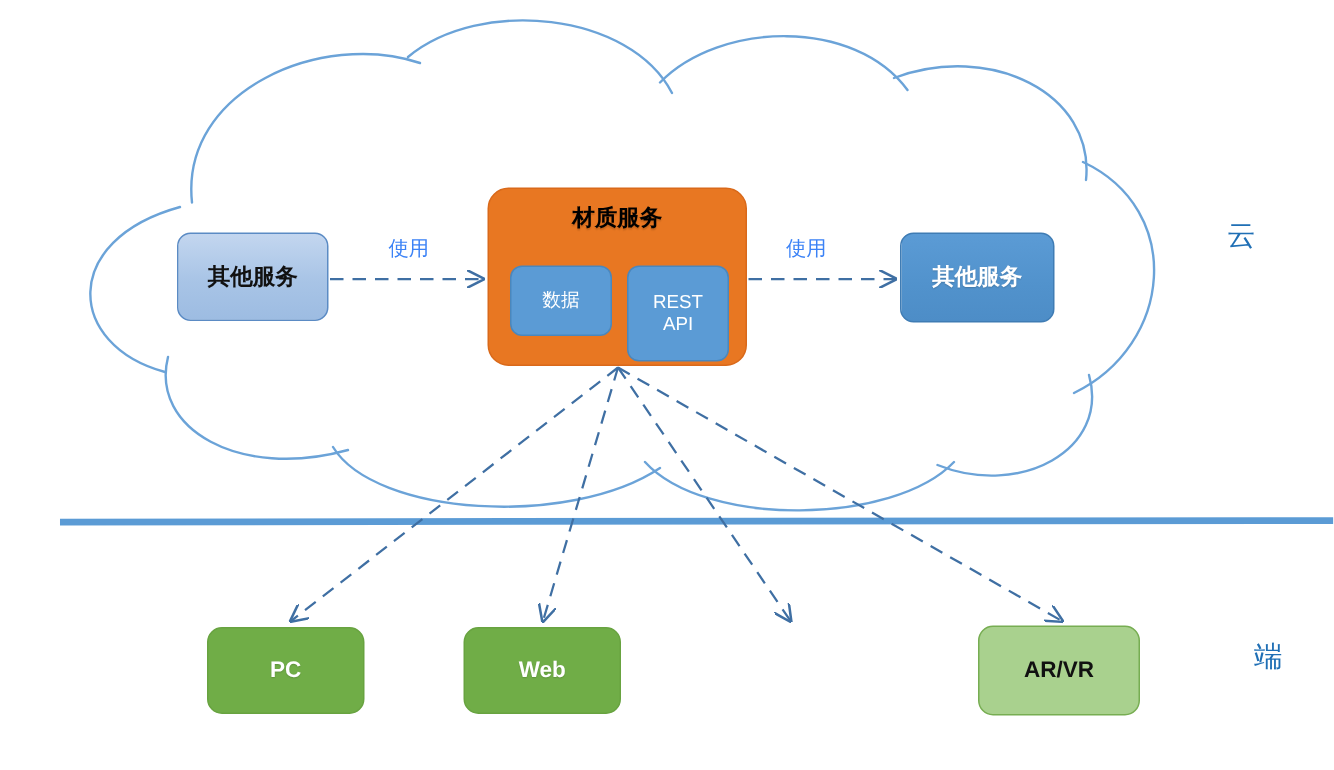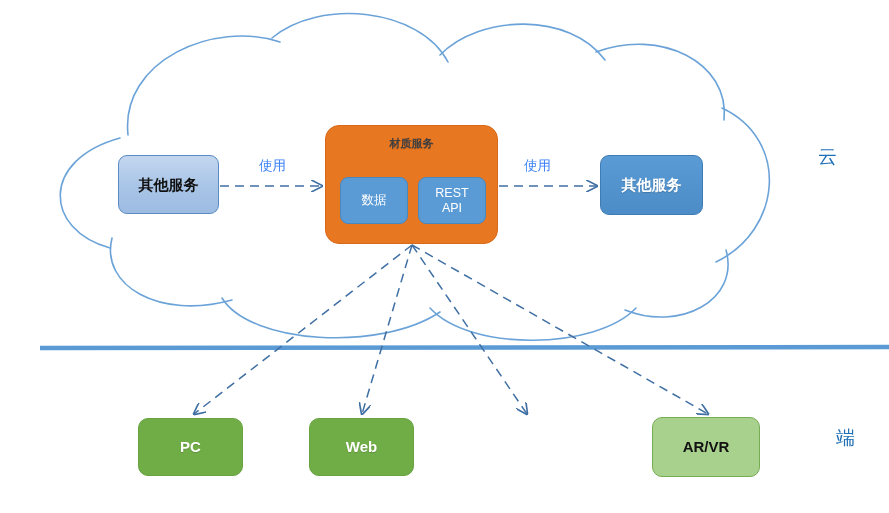--- a/index.html
+++ b/index.html
@@ -62,23 +62,23 @@
     border: 1px solid #d9691a;
     border-radius: 14px;
     display: block;
   }
   .orange-title {
     position: absolute;
     left: 0;
     right: 0;
     top: 11px;
     text-align: center;
-    color: #404040;
-    font-weight: bold;
-    font-size: 11px;
+    color: #000000;
+    font-weight: bold;
+    font-size: 15px;
     text-shadow: 0 1px 1px rgba(0,0,0,.15);
   }
 
   
   .chip {
     position: absolute;
     box-sizing: border-box;
     display: flex;
     align-items: center;
     justify-content: center;
@@ -167,21 +167,21 @@
     <span>其他服务</span>
   </div>
 
   <div class="node node-orange" style="left:325px; top:125px; width:173px; height:119px;">
     <div class="orange-title">材质服务</div>
 
     <div class="chip" style="left:14px; top:51px; width:68px; height:47px;">
       <span>数据</span>
     </div>
 
-    <div class="chip" style="left:92px; top:51px; width:68px; height:47px; flex-direction:column;">
+    <div class="chip" style="left:92px; top:51px; width:68px; height:64px; flex-direction:column;">
       <span>REST</span>
       <span>API</span>
     </div>
   </div>
 
   <div class="node node-blue" style="left:600px; top:155px; width:103px; height:60px;">
     <span>其他服务</span>
   </div>
 
   <div class="edge-label" style="left:259px; top:157px;">使用</div>

